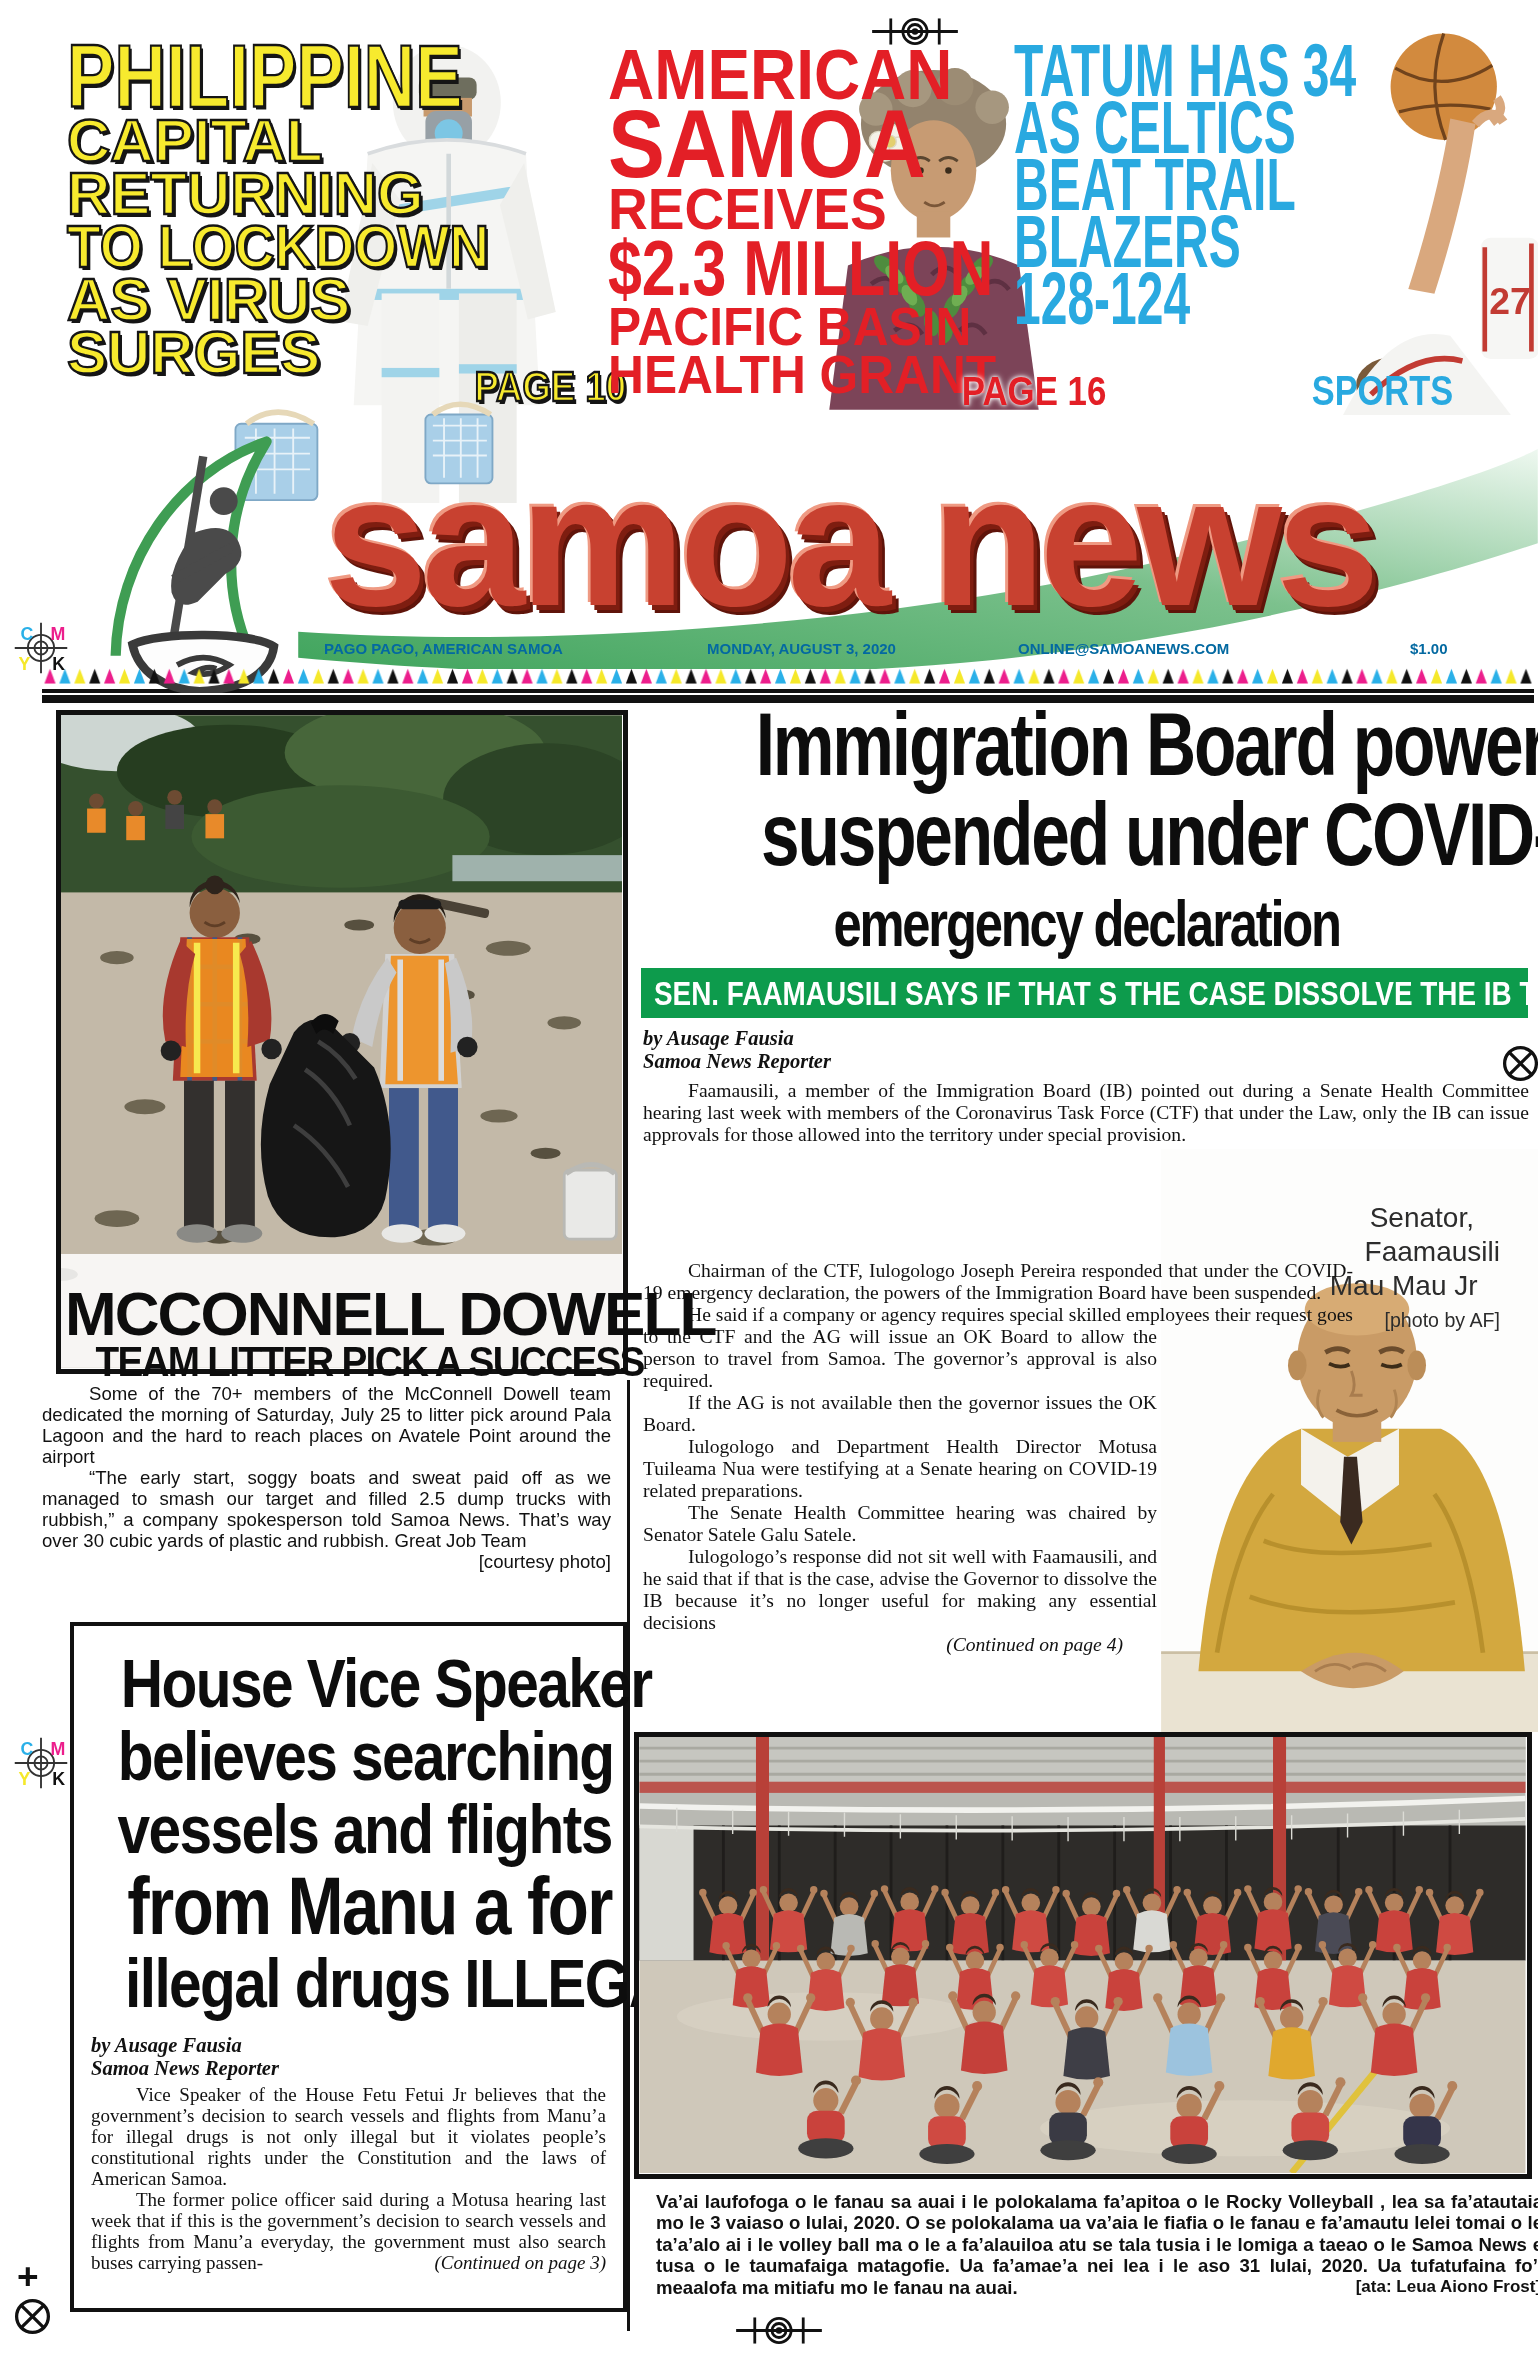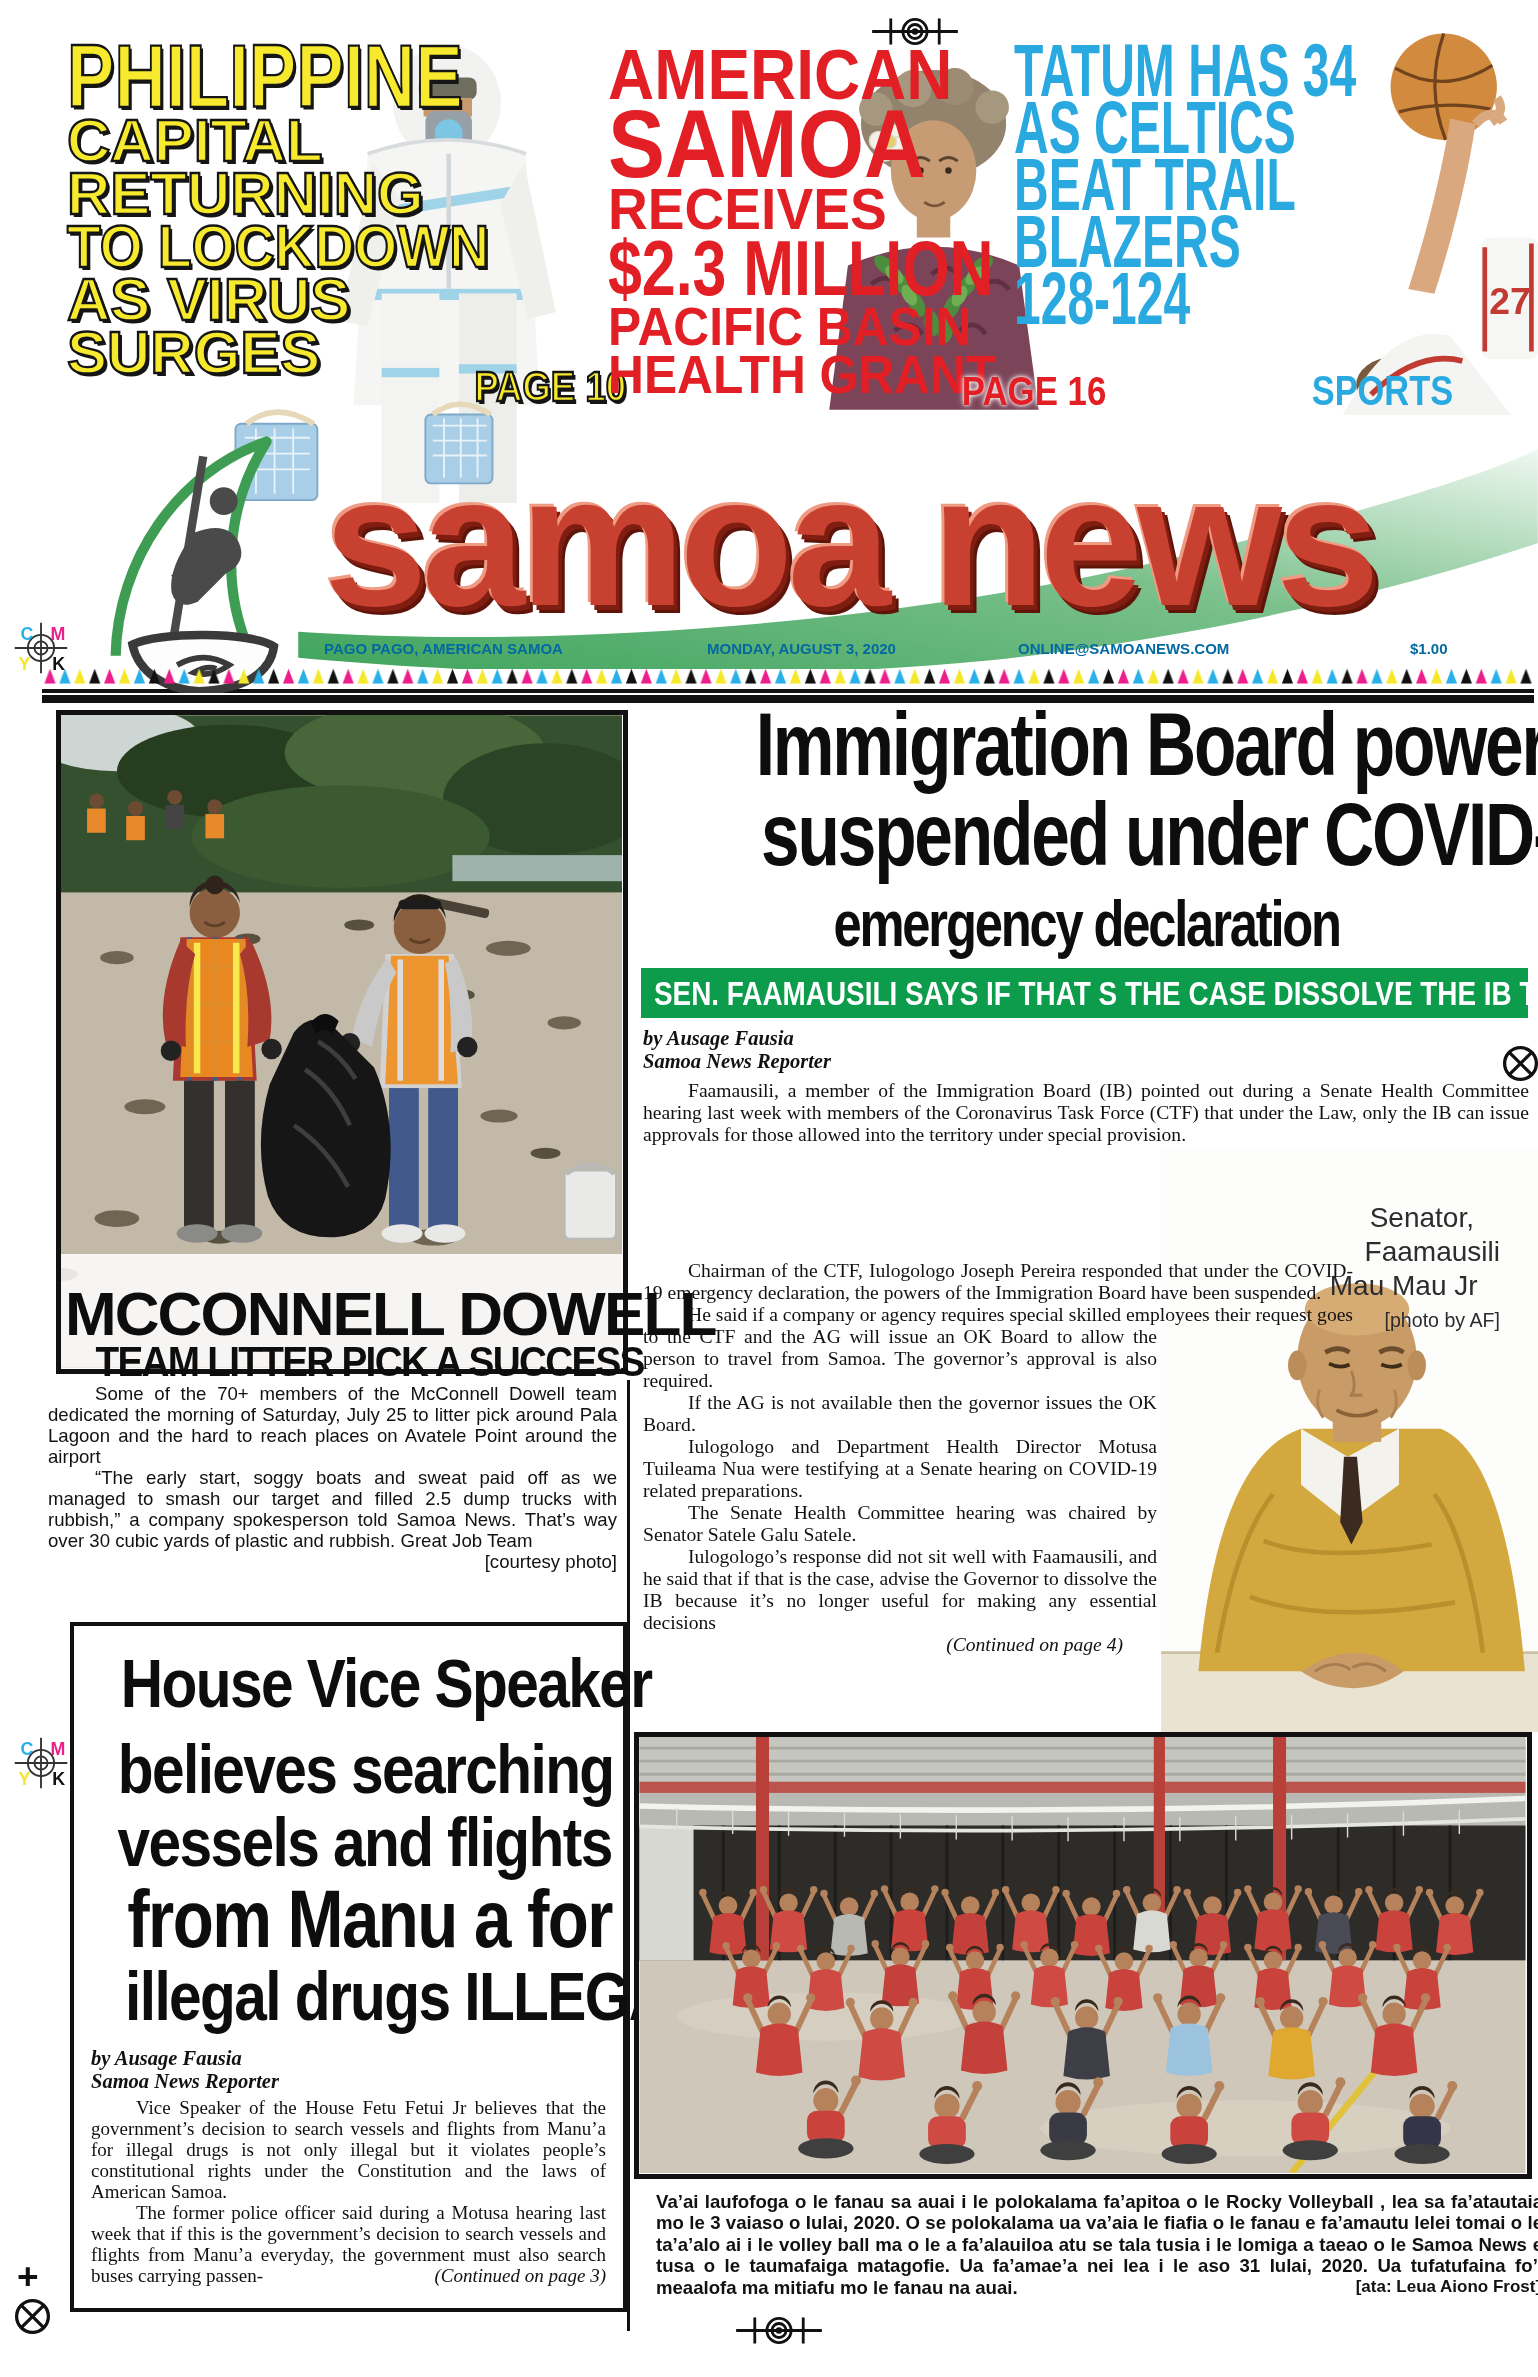--- a/index.html
+++ b/index.html
@@ -335,32 +335,32 @@
 
       <rect x="0" y="578" width="602" height="122" fill="#ffffff" opacity="0.86"></rect>
     </svg>
   </div>
 
   <div class="abs ctr" style="left:65px;top:1288px;width:554px;">
     <div class="headline-black nw" style="font-size:62px;line-height:52px;"><span class="sq">MCCONNELL DOWELL</span></div>
     <div class="headline-black nw" style="font-size:43px;line-height:43px;"><span class="sq" style="--s:0.9">TEAM LITTER PICK A SUCCESS</span></div>
   </div>
 
-  <div class="abs body-sans" style="left:48px;top:1383px;width:569px;">
+  <div class="abs body-sans" style="left:42px;top:1383px;width:569px;">
     <p>Some of the 70+ members of the McConnell Dowell team dedicated the morning of Saturday, July 25 to litter pick around Pala Lagoon and the hard to reach places on Avatele Point around the airport</p>
     <p>“The early start, soggy boats and sweat paid off as we managed to smash our target and filled 2.5 dump trucks with rubbish,” a company spokesperson told Samoa News. That’s way over 30 cubic yards of plastic and rubbish. Great Job Team</p>
     <div class="credit">[courtesy photo]</div>
   </div>
 
   <div class="abs vrule" style="left:627px;top:1380px;width:2.8px;height:951px;"></div>
 
   <div class="abs" style="left:70px;top:1622px;width:557px;height:690px;border:4.7px solid #111;box-sizing:border-box;">
     <div class="ctr" style="padding-top:9.3px;">
       <div class="headline-black nw" style="font-size:69px;line-height:73px;margin-top:12px;"><span class="sq" style="--s:0.85">House Vice Speaker</span></div>
-      <div class="headline-black nw" style="font-size:69px;line-height:73px;margin-top:13px;"><span class="sq" style="--s:0.85">believes searching</span></div>
+      <div class="headline-black nw" style="font-size:69px;line-height:73px;"><span class="sq" style="--s:0.85">believes searching</span></div>
       <div class="headline-black nw" style="font-size:69px;line-height:73px;"><span class="sq" style="--s:0.85">vessels and flights</span></div>
       <div class="headline-black nw" style="font-size:82px;line-height:80px;"><span class="sq" style="--s:0.82">from Manu a for</span></div>
       <div class="headline-black nw" style="font-size:69px;line-height:75px;"><span class="sq" style="--s:0.85">illegal drugs ILLEGAL</span></div>
     </div>
     <div style="padding:13px 17px 0 17px;">
       <div class="byline">by Ausage Fausia</div>
       <div class="byline">Samoa News Reporter</div>
       <div class="body-serif" style="font-size:19px;line-height:21px;margin-top:3.7px;">
         <p>Vice Speaker of the House Fetu Fetui Jr believes that the government’s decision to search vessels and flights from Manu’a for illegal drugs is not only illegal but it violates people’s constitutional rights under the Constitution and the laws of American Samoa.</p>
         <p><span>The former police officer said during a Motusa hearing last week that if this is the government’s decision to search vessels and flights from Manu’a everyday, the government must also search buses carrying passen-</span><span class="cont">(Continued on page 3)</span></p>

